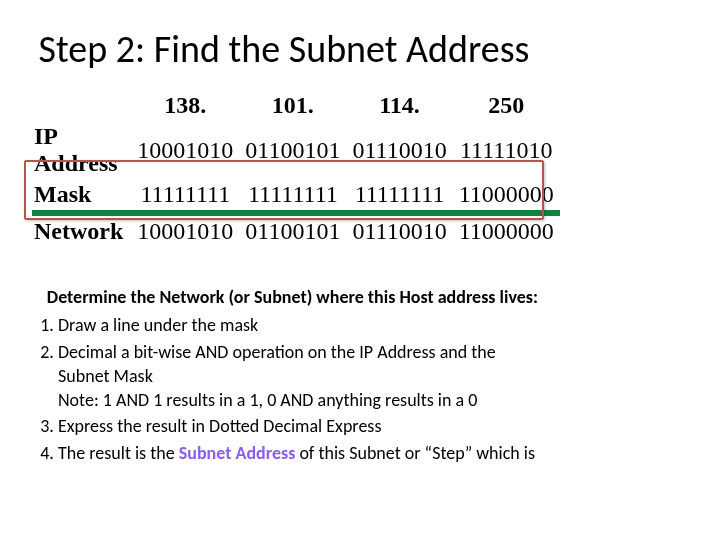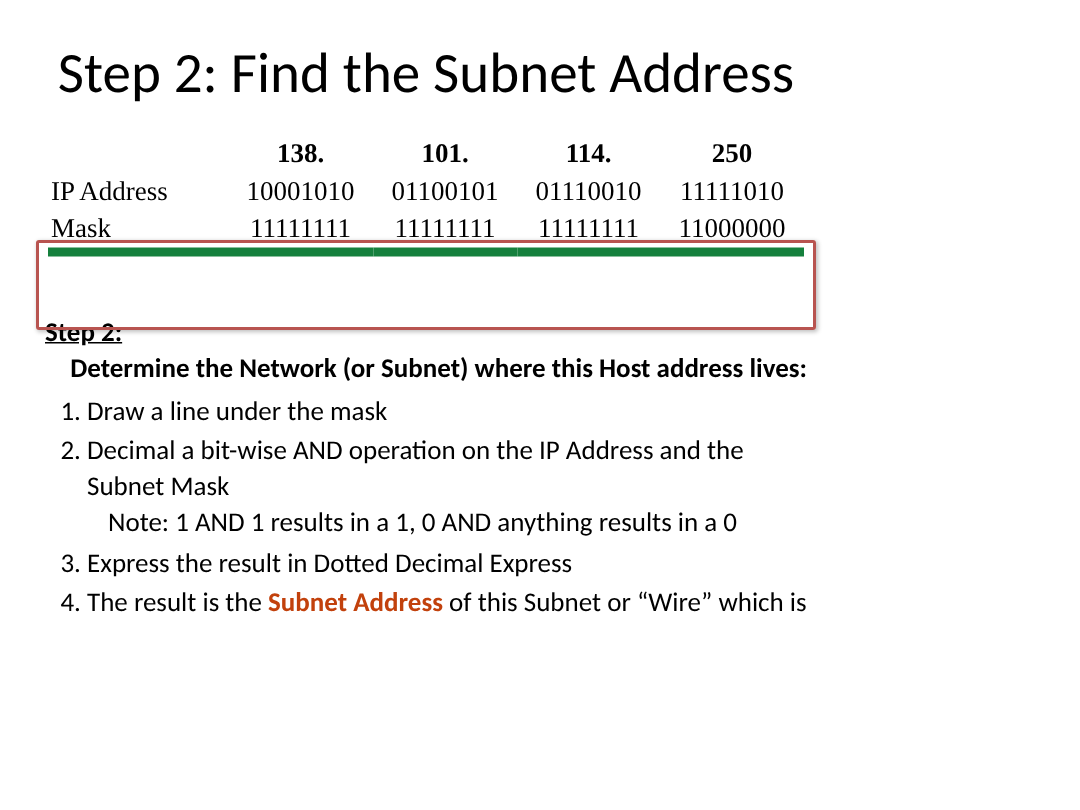--- a/index.html
+++ b/index.html
@@ -24,25 +24,25 @@
     font-weight: 400;
   }
   .tbl-wrap {
     position: relative;
     padding: 4px 2px 2px 2px;
   }
   table.ip {
     width: 100%;
     border-collapse: collapse;
     font-family: "Times New Roman", Times, serif;
-    font-size: 18px;
+    font-size: 24px;
   }
   table.ip th.rowhdr {
     text-align: left;
-    font-weight: normal;
+    font-weight: bold;
     padding: 2px 8px 2px 2px;
     width: 110px;
   }
   table.ip td, table.ip th {
     text-align: center;
     padding: 2px 6px;
     font-weight: normal;
   }
   table.ip tr.dec-top td,
   table.ip tr.dec-top th {
@@ -76,25 +76,24 @@
     text-align: right;
   }
   .body-text ol {
     margin: 4px 0 0 0;
     padding-left: 28px;
   }
   .body-text ol li {
     margin: 2px 0;
   }
   .note {
-    margin-left: 14px;
   }
   .emph {
     font-weight: bold;
-    color: #c2410c;
+    color: #8b5cf6;
   }
 </style>
 </head>
 <body>
 
 <div class="slide">
 
   <div class="title">Step 2: Find the Subnet Address</div>
 
   <div class="tbl-wrap">
@@ -114,34 +113,40 @@
         <td>01110010</td>
         <td>11111010</td>
       </tr>
       <tr class="underline">
         <th class="rowhdr">Mask</th>
         <td>11111111</td>
         <td>11111111</td>
         <td>11111111</td>
         <td>11000000</td>
       </tr>
+      <tr>
+        <th class="rowhdr">Network</th>
+        <td>10001010</td>
+        <td>01100101</td>
+        <td>01110010</td>
+        <td>11000000</td>
+      </tr>
     </tbody>
       </table>
     <div class="highlight-box" style="left:-6px; right:-6px; top:74px; height:56px;"></div>
   </div>
 
   <div class="body-text">
-    <div class="step-label">Step 2:</div>
     <div class="subhead">Determine the Network (or Subnet) where this Host address lives:</div>
     <ol>
       <li>Draw a line under the mask</li>
       <li>
         <span>Decimal a bit-wise AND operation on the IP Address and the Subnet Mask</span>
         <div class="note">Note:  1 AND 1 results in a 1, 0 AND anything results in a 0</div>
       </li>
       <li>Express the result in Dotted Decimal Express</li>
       <li>
-        <span>The result is the </span><span class="emph">Subnet Address</span><span> of this Subnet or “Wire” which is</span>
+        <span>The result is the </span><span class="emph">Subnet Address</span><span> of this Subnet or “Step” which is</span>
       </li>
     </ol>
   </div>
 
 </div>
 
 </body></html>

